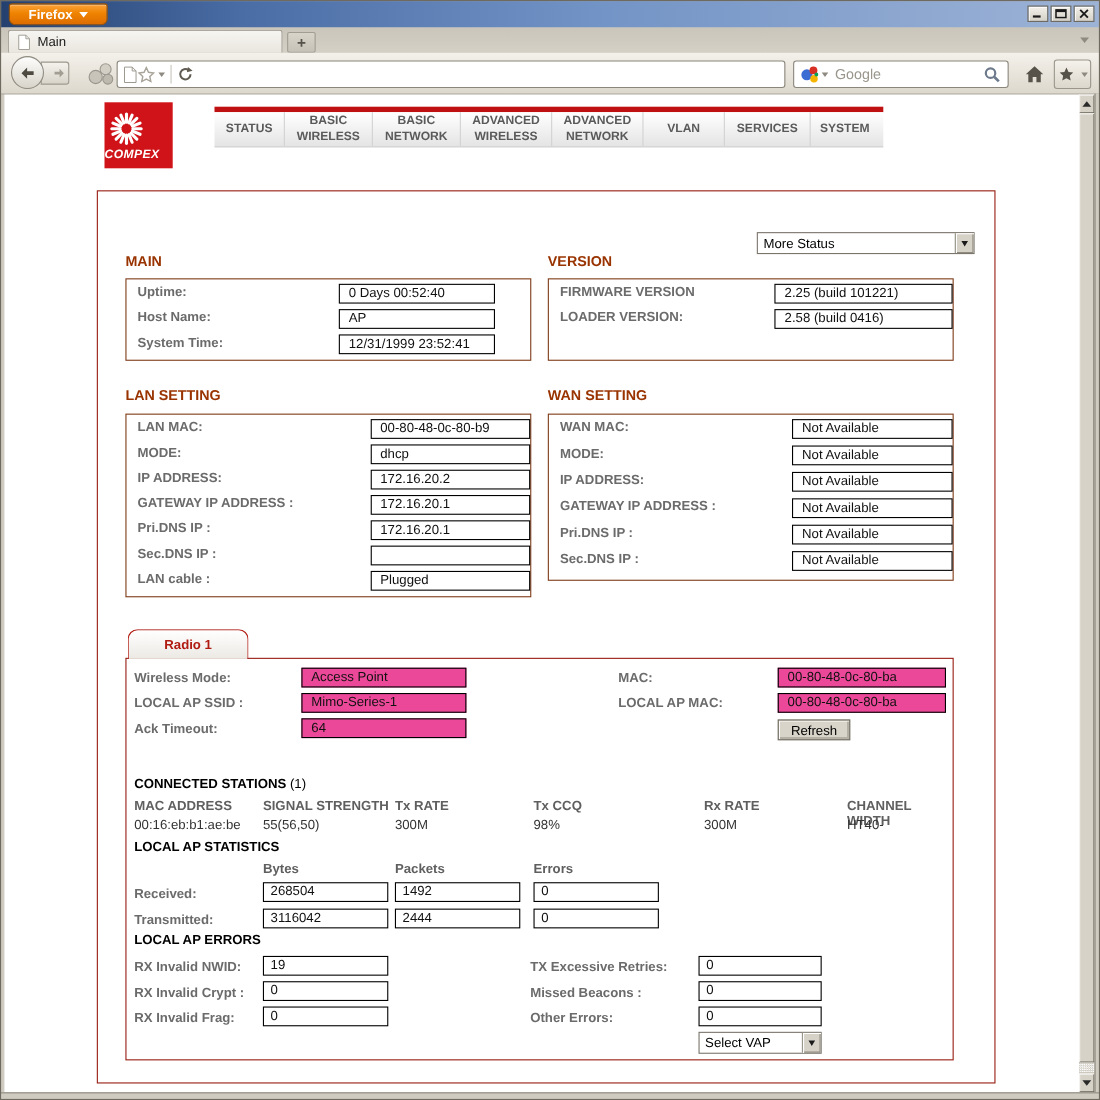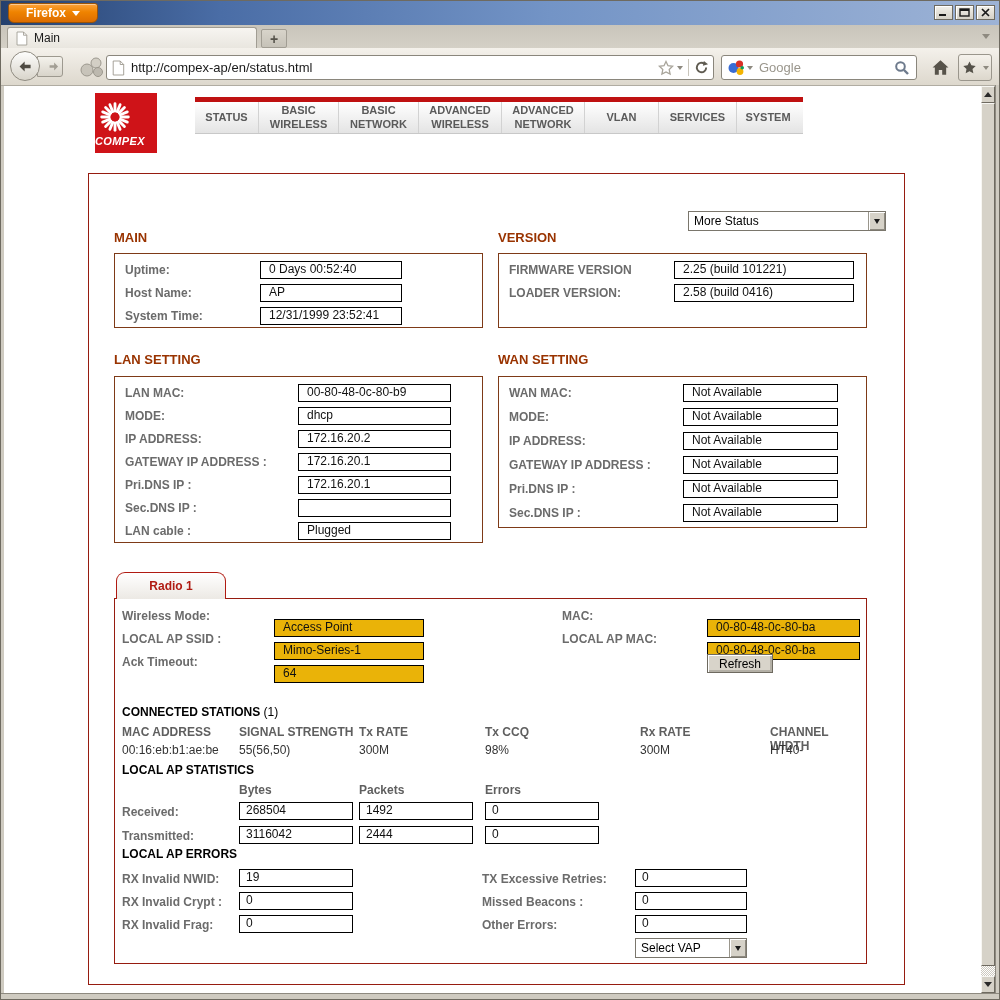--- a/index.html
+++ b/index.html
@@ -88,38 +88,38 @@
 
   .select { position:absolute; height:20px; background:#fff; border:1px solid #7a766c;
     display:flex; align-items:center; font-size:12px; color:#000; cursor:pointer; }
   .select .sel-text { flex:1; padding-left:5px; }
   .select .sel-btn { width:17px; height:100%; background:#d6d2c8; border-left:1px solid #9a968c;
     box-shadow:inset 1px 1px 0 #fff, inset -1px -1px 0 #8e8a80; display:flex; align-items:center; justify-content:center; }
   .tri-sel { width:0; height:0; border-left:3.5px solid transparent; border-right:3.5px solid transparent; border-top:5px solid #1a1a1a; }
 
   .sec-title { position:absolute; font-size:13px; font-weight:bold; color:#993300; }
   .fieldset { position:absolute; border:1px solid #7e3a17; background:#fff; padding-top:4px; }
-  .frow { display:flex; align-items:center; height:23px; padding-left:10px; }
+  .frow { display:flex; align-items:flex-start; height:23px; padding-left:10px;gap:48px; }
   .flabel { font-size:12px; font-weight:bold; color:#6b6b6b; }
   .fvalue { height:18px; border:1.5px solid #000; font-size:12px; color:#111; line-height:15px; padding-left:8px; overflow:hidden; white-space:nowrap; }
 
   .fs-main .flabel { width:135px; } .fs-main .fvalue { width:142px; }
   .fs-version .flabel { width:165px; } .fs-version .fvalue { width:180px; }
   .fs-lan .flabel { width:173px; } .fs-lan .fvalue { width:153px; }
   .fs-wan .frow { height:24px; } .fs-wan .flabel { width:174px; } .fs-wan .fvalue { width:155px; }
 
   
   .radio-tab { position:absolute; left:27px; top:398px; width:110px; height:27px; z-index:2;
     border:1.5px solid #b01b12; border-bottom:none; border-radius:9px 9px 0 0;
     background:linear-gradient(#ffffff,#ece9e4); color:#b01b12; font-weight:bold; font-size:12px;
     display:flex; align-items:center; justify-content:center; cursor:pointer; }
   .radio-panel { position:absolute; left:25px; top:424px; width:753px; height:366px; border:1.5px solid #961c10; background:#fff; }
   .rrow { position:relative; height:23px; }
   .rlabel { position:absolute; font-size:12px; font-weight:bold; color:#6b6b6b; top:4px; }
-  .rvalue { position:absolute; top:2px; height:18px; border:1.5px solid #000; font-size:12px; color:#111; line-height:15px; padding-left:8px; background:#eab308;margin-top:12px; }
+  .rvalue { position:absolute; top:2px; height:18px; border:1.5px solid #000; font-size:12px; color:#111; line-height:15px; padding-left:8px; background:#ec4899; }
   .btn { background:#d8d4ca; border:1px solid #6e6a60; box-shadow:inset 1px 1px 0 #fff, inset -2px -2px 0 #b4b0a6;
     font-size:12px; color:#000; display:flex; align-items:center; justify-content:center; cursor:pointer; }
   .blk-title { position:absolute; font-size:12px; font-weight:bold; color:#000; }
   .cs-head { position:absolute; font-size:12px; font-weight:bold; color:#5f5f5f; }
   .cs-val { position:absolute; font-size:12px; color:#333; }
   .ebox { position:absolute; height:18px; border:1.5px solid #000; font-size:12px; color:#111; line-height:15px; padding-left:6px; width:114px; }
 </style>
 </head>
 <body>
 
@@ -176,21 +176,20 @@
       <circle cx="10" cy="15" r="6" fill="#c3bfb5" stroke="#8e8a80"></circle>
       <circle cx="19" cy="8" r="5" fill="#cfcbc1" stroke="#8e8a80"></circle>
       <circle cx="21" cy="17" r="4.5" fill="#b7b3a9" stroke="#8e8a80"></circle>
     </svg>
   </div>
   <div class="urlbar">
     <svg width="14" height="16" viewBox="0 0 16 18">
         <path d="M2.5 1h8l4 4v12h-12z" fill="#fff" stroke="#9a968c"></path>
         <path d="M10.5 1v4h4" fill="none" stroke="#9a968c"></path>
       </svg>
-    <div class="url-text">http://compex-ap/en/status.html</div>
     <svg width="16" height="16" viewBox="0 0 16 16">
         <path d="M8 1.5 l2 4.2 4.6.6 -3.4 3.2 .9 4.6 L8 11.9 3.9 14.1 4.8 9.5 1.4 6.3 6 5.7z" fill="none" stroke="#a8a49a" stroke-width="1.3"></path>
       </svg>
     <span class="caret-sm"></span>
     <span class="url-divider"></span>
     <svg width="15" height="15" viewBox="0 0 16 16">
         <path d="M13 8 a5 5 0 1 1 -2-4" fill="none" stroke="#5f5b51" stroke-width="2"></path>
         <polygon points="10.5,1 15,4.5 9.5,6" fill="#5f5b51"></polygon>
       </svg>
   </div>

